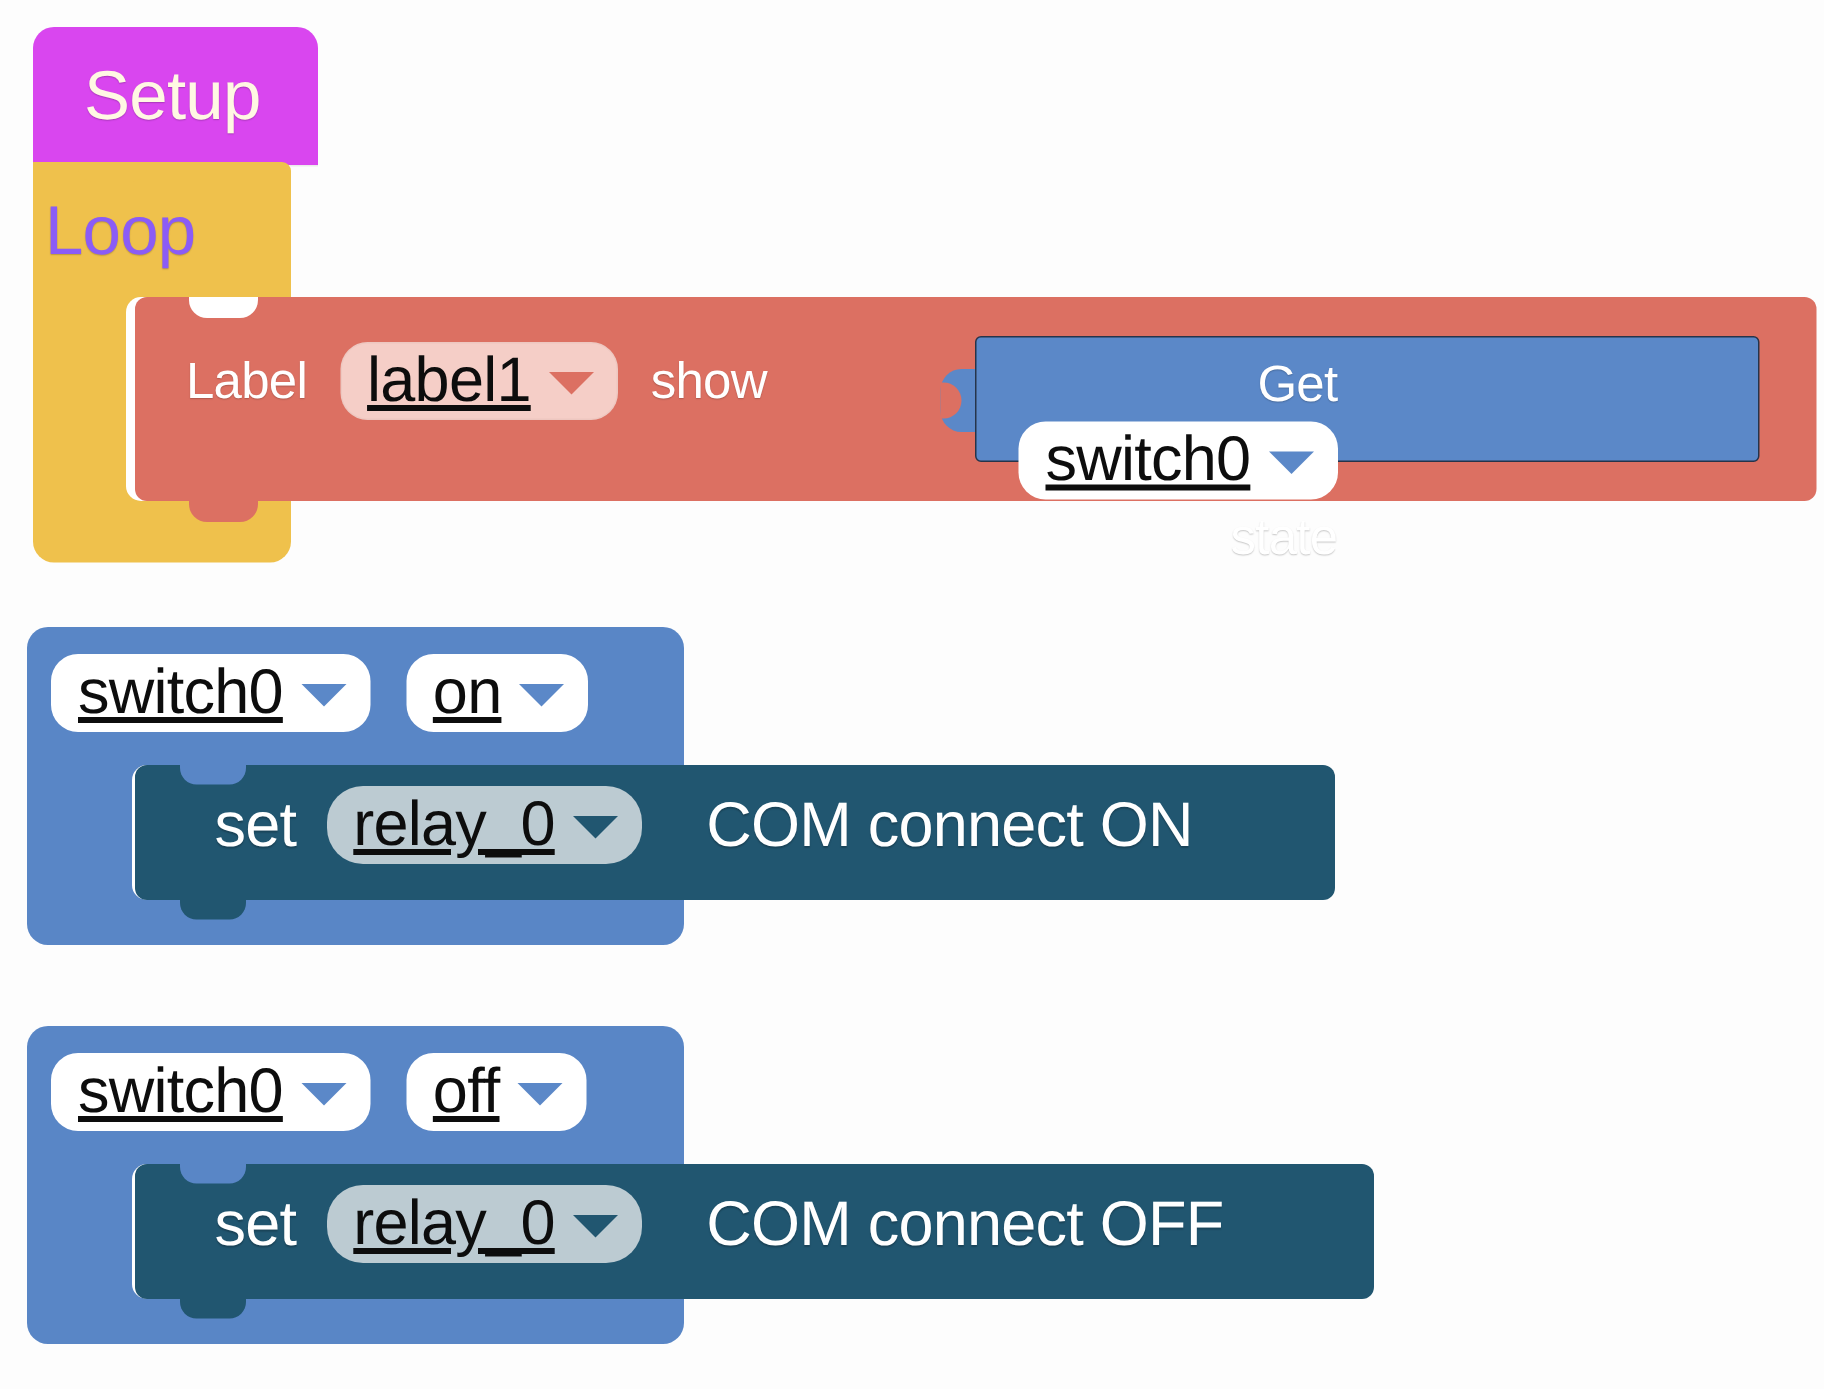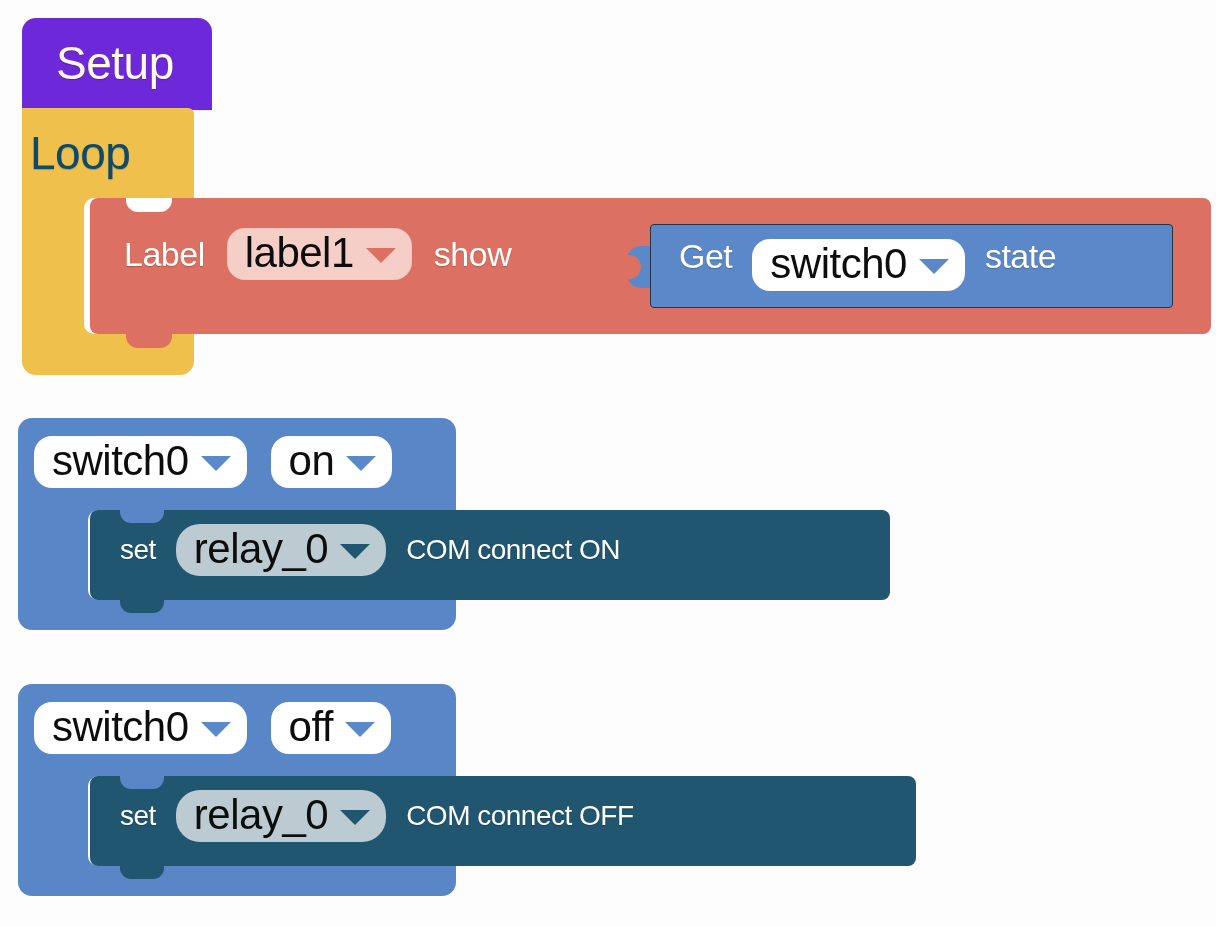--- a/index.html
+++ b/index.html
@@ -24,38 +24,39 @@
   
   .btext {
     color: #ffffff;
     font-size: 34px;
     font-weight: 400;
     letter-spacing: -0.5px;
     white-space: nowrap;
     text-shadow: 0 1px 1px rgba(0,0,0,0.22);
     line-height: 1;
   }
-  .btext.small { font-size: 28px; }
+  .btext.small { font-size: 42px; margin-left: 23px; }
 
   
   .field {
     display: inline-flex;
     align-items: center;
     gap: 12px;
     border-radius: 18px;
     padding: 4px 16px 6px 18px;
     white-space: nowrap;
   }
   .field .fval {
     color: #0d0d0d;
     font-size: 42px;
     font-weight: 400;
     letter-spacing: -0.5px;
     line-height: 1;
     white-space: nowrap;
+    text-decoration: underline;
   }
   .caret {
     width: 0; height: 0;
     border-left: 15px solid transparent;
     border-right: 15px solid transparent;
     border-top-width: 15px;
     border-top-style: solid;
     display: inline-block;
     margin-top: 4px;
     flex: 0 0 auto;
@@ -66,21 +67,21 @@
     position: absolute;
     left: 0px;  top: 0px;
     width: 1216px; height: 400px;
   }
 
   
   .setup-block {
     position: absolute;
     left: 22px; top: 18px;
     width: 190px; height: 92px;
-    background: #6d28d9;
+    background: #d946ef;
     border-radius: 14px 14px 0 0;
     box-shadow: 0 1px 0 rgba(0,0,0,0.07);
   }
   .setup-label {
     position: absolute;
     left: 34px; top: 22px;
   }
   .setup-label .btext { color: #FFF8E3; font-size: 46px; }
 
   
@@ -96,21 +97,21 @@
     position: absolute;
     left: 52px; top: 108px;
     width: 46px; height: 13px;
     background: #EFC14C;
     border-radius: 0 0 10px 10px;
   }
   .loop-label {
     position: absolute;
     left: 30px; top: 130px;
   }
-  .loop-label .btext { color: #0c4a6e; font-size: 46px; }
+  .loop-label .btext { color: #8b5cf6; font-size: 46px; }
 
   
   .loop-mouth {
     position: absolute;
     left: 84px; top: 198px;
     width: 110px; height: 136px;
     background: #ffffff;
     border-radius: 10px 0 0 10px;
   }
 
@@ -171,22 +172,23 @@
     position: absolute;
     left: 0px; top: 9px;
     width: 14px; height: 24px;
     background: #DC7062;
     border-radius: 0 12px 12px 0;
   }
   .get-row {
     position: absolute;
     left: 28px; top: 14px;
     display: flex;
-    align-items: flex-start;
-    gap: 20px;
+    align-items: flex-end;
+    gap: 8px;
+    flex-direction: column;
   }
   .field.lightblue {
     background: #ffffff;
   }
   .field.lightblue .caret { border-top-color: #5B88C8; }
 
   
   .switch-group {
     position: absolute;
     left: 18px;

